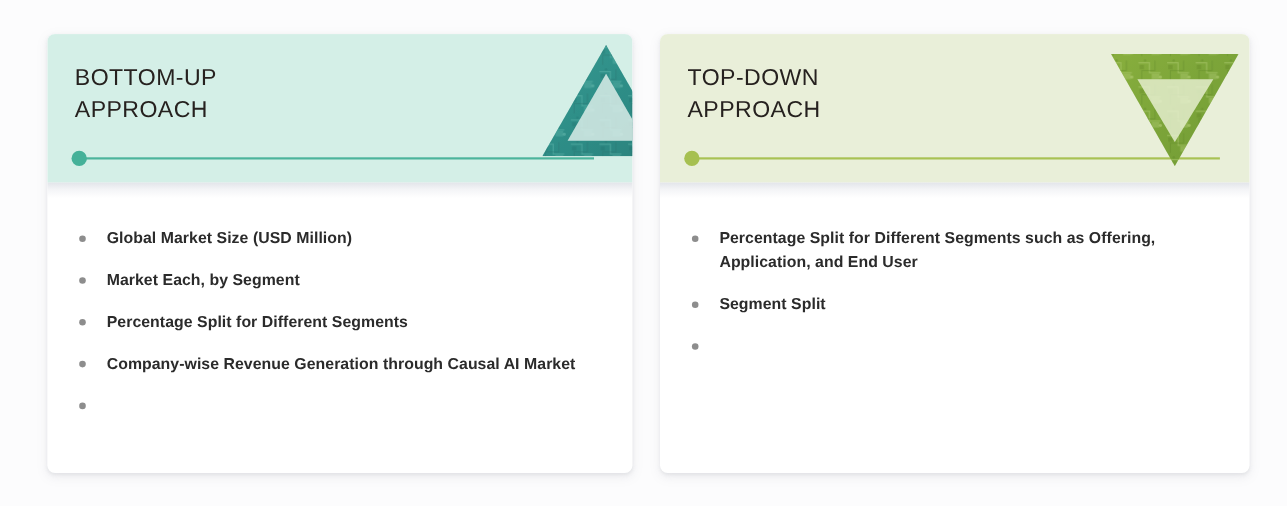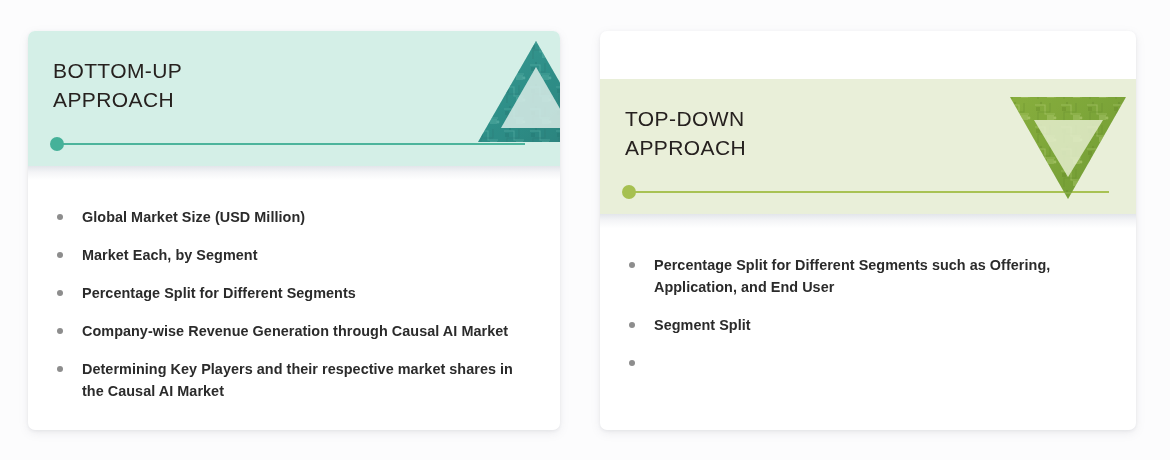--- a/index.html
+++ b/index.html
@@ -27,31 +27,31 @@
   .card {
     position: absolute;
     top: 31px;
     height: 399px;
     background: #ffffff;
     border-radius: 7px;
     box-shadow: 0 3px 10px rgba(120,126,140,0.13),
                 0 1px 3px rgba(120,126,140,0.10);
     overflow: hidden;
   }
-  .card.left  { left: 28px;  width: 532px; }
+  .card.left  { left: 43px;  width: 532px; }
   .card.right { left: 600px; width: 536px; }
 
   
   .card-header {
     position: relative;
     height: 135px;
     overflow: hidden;
   }
   .left  .card-header { background: #d4efe7; }
-  .right .card-header { background: #e9efd9; margin-top: 48px; }
+  .right .card-header { background: #e9efd9; }
 
   
   .header-shadow {
     position: relative;
     height: 14px;
     background: linear-gradient(to bottom,
                  rgba(225,228,233,0.95) 0%,
                  rgba(240,241,244,0.75) 45%,
                  rgba(255,255,255,0) 100%);
   }
@@ -197,21 +197,20 @@
         <li class="bullet">
           <span class="bullet-dot"></span>
           <span>Percentage Split for Different Segments</span>
         </li>
         <li class="bullet">
           <span class="bullet-dot"></span>
           <span>Company-wise Revenue Generation through Causal AI Market</span>
         </li>
         <li class="bullet">
           <span class="bullet-dot"></span>
-          <span>Determining Key Players and their respective market shares in the Causal AI Market</span>
         </li>
       </ul>
     </div>
   </div>
 
   <div class="card right">
 
     <div class="card-header">
 
       <div class="card-title">TOP-DOWN

